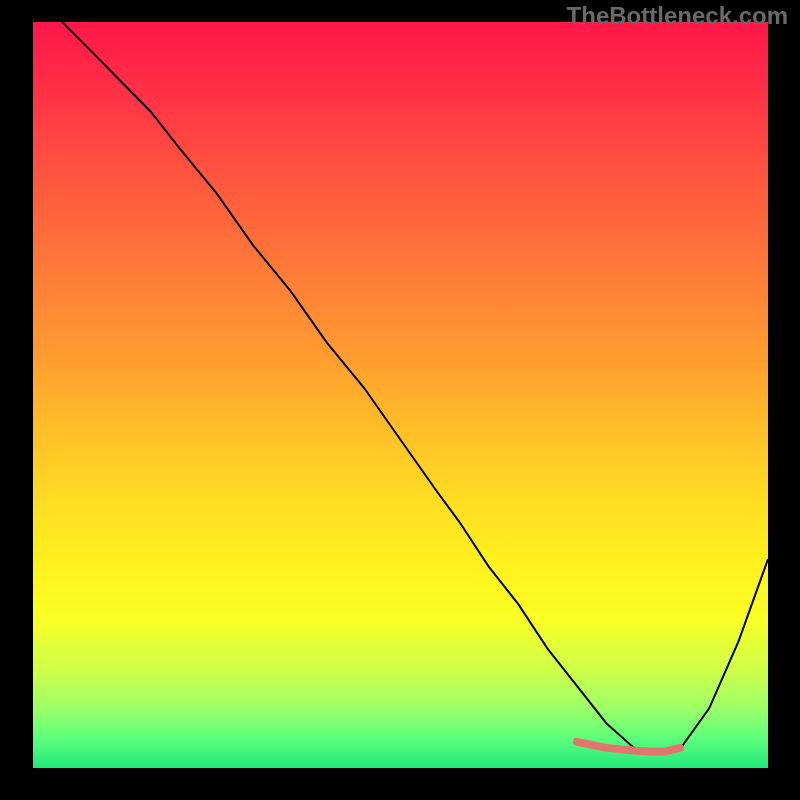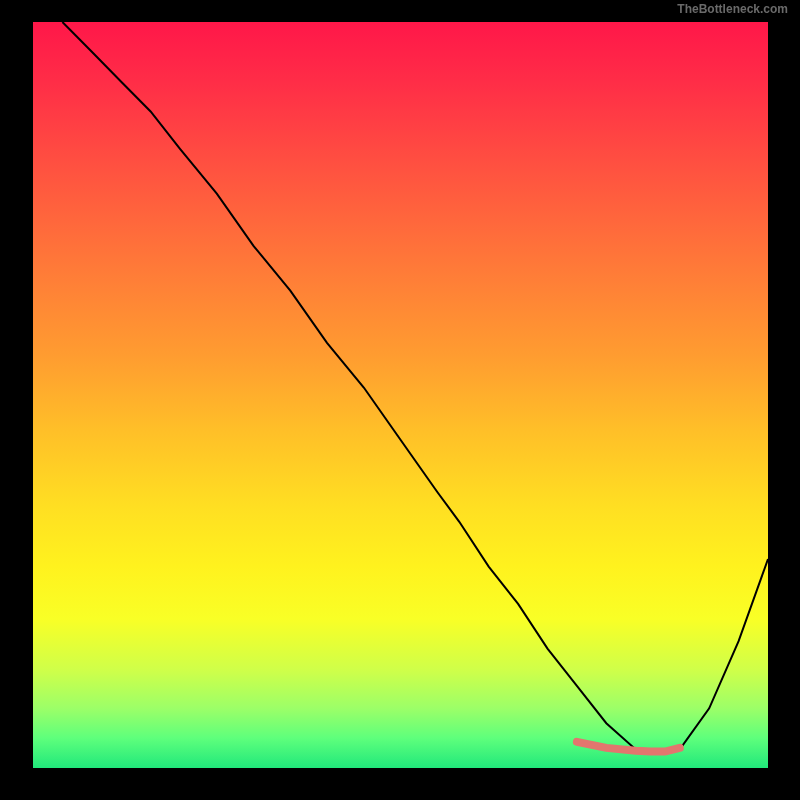--- a/index.html
+++ b/index.html
@@ -16,21 +16,21 @@
     left: 0;
     top: 0;
     width: 800px;
     height: 800px;
   }
   .watermark {
     position: absolute;
     top: 2px;
     right: 12px;
     color: #6a6a6a;
-    font-size: 12px;
+    font-size: 24px;
     font-weight: bold;
     z-index: 50;
   }
   .plot {
     position: absolute;
     left: 33px;
     top: 22px;
     width: 735px;
     height: 746px;
     z-index: 10;

